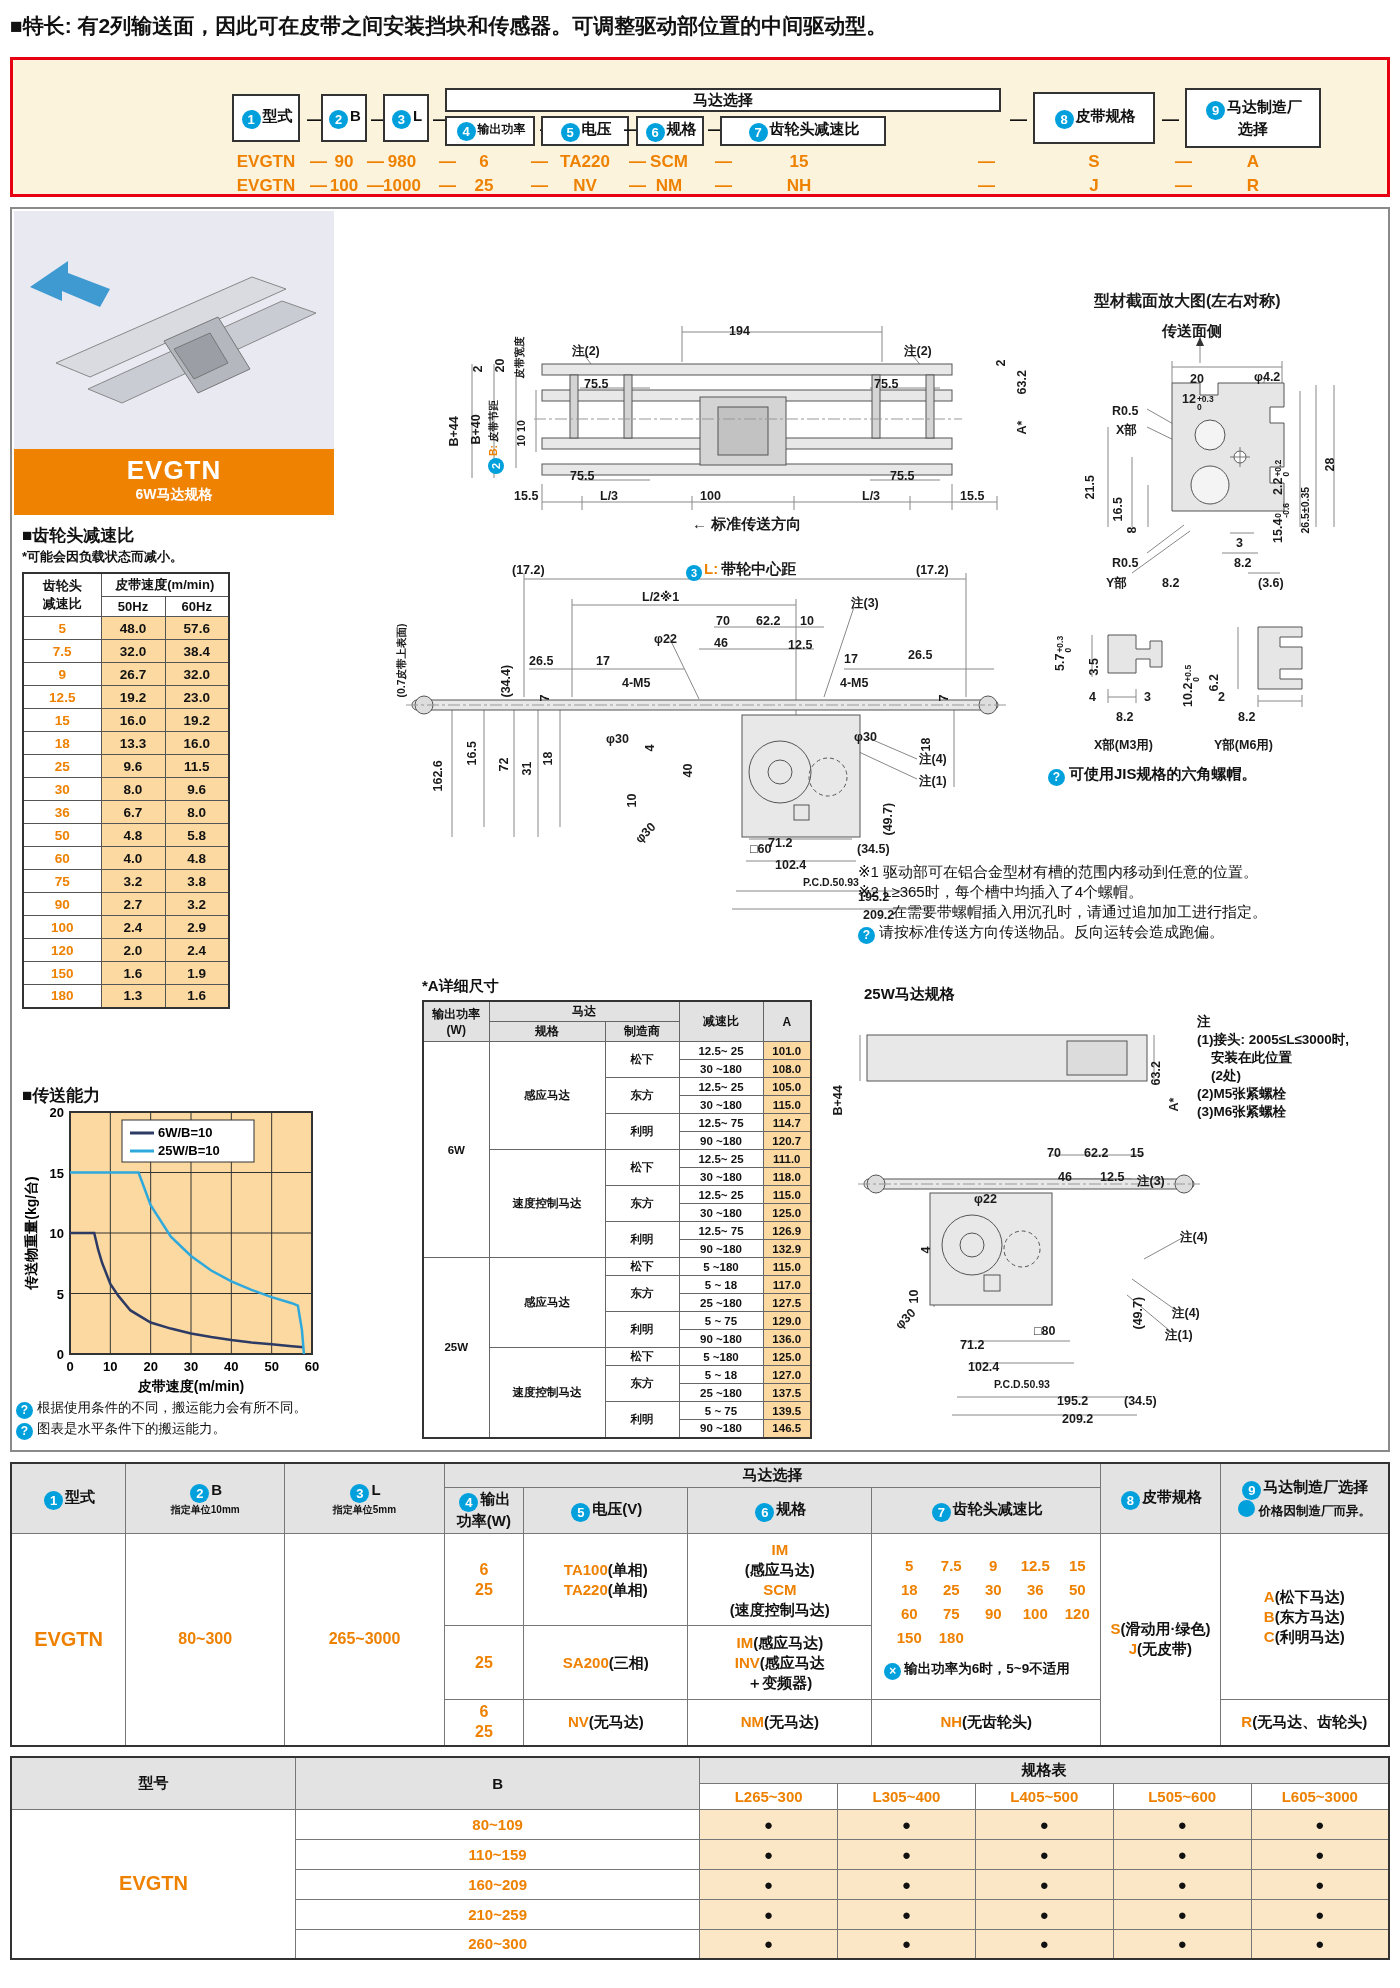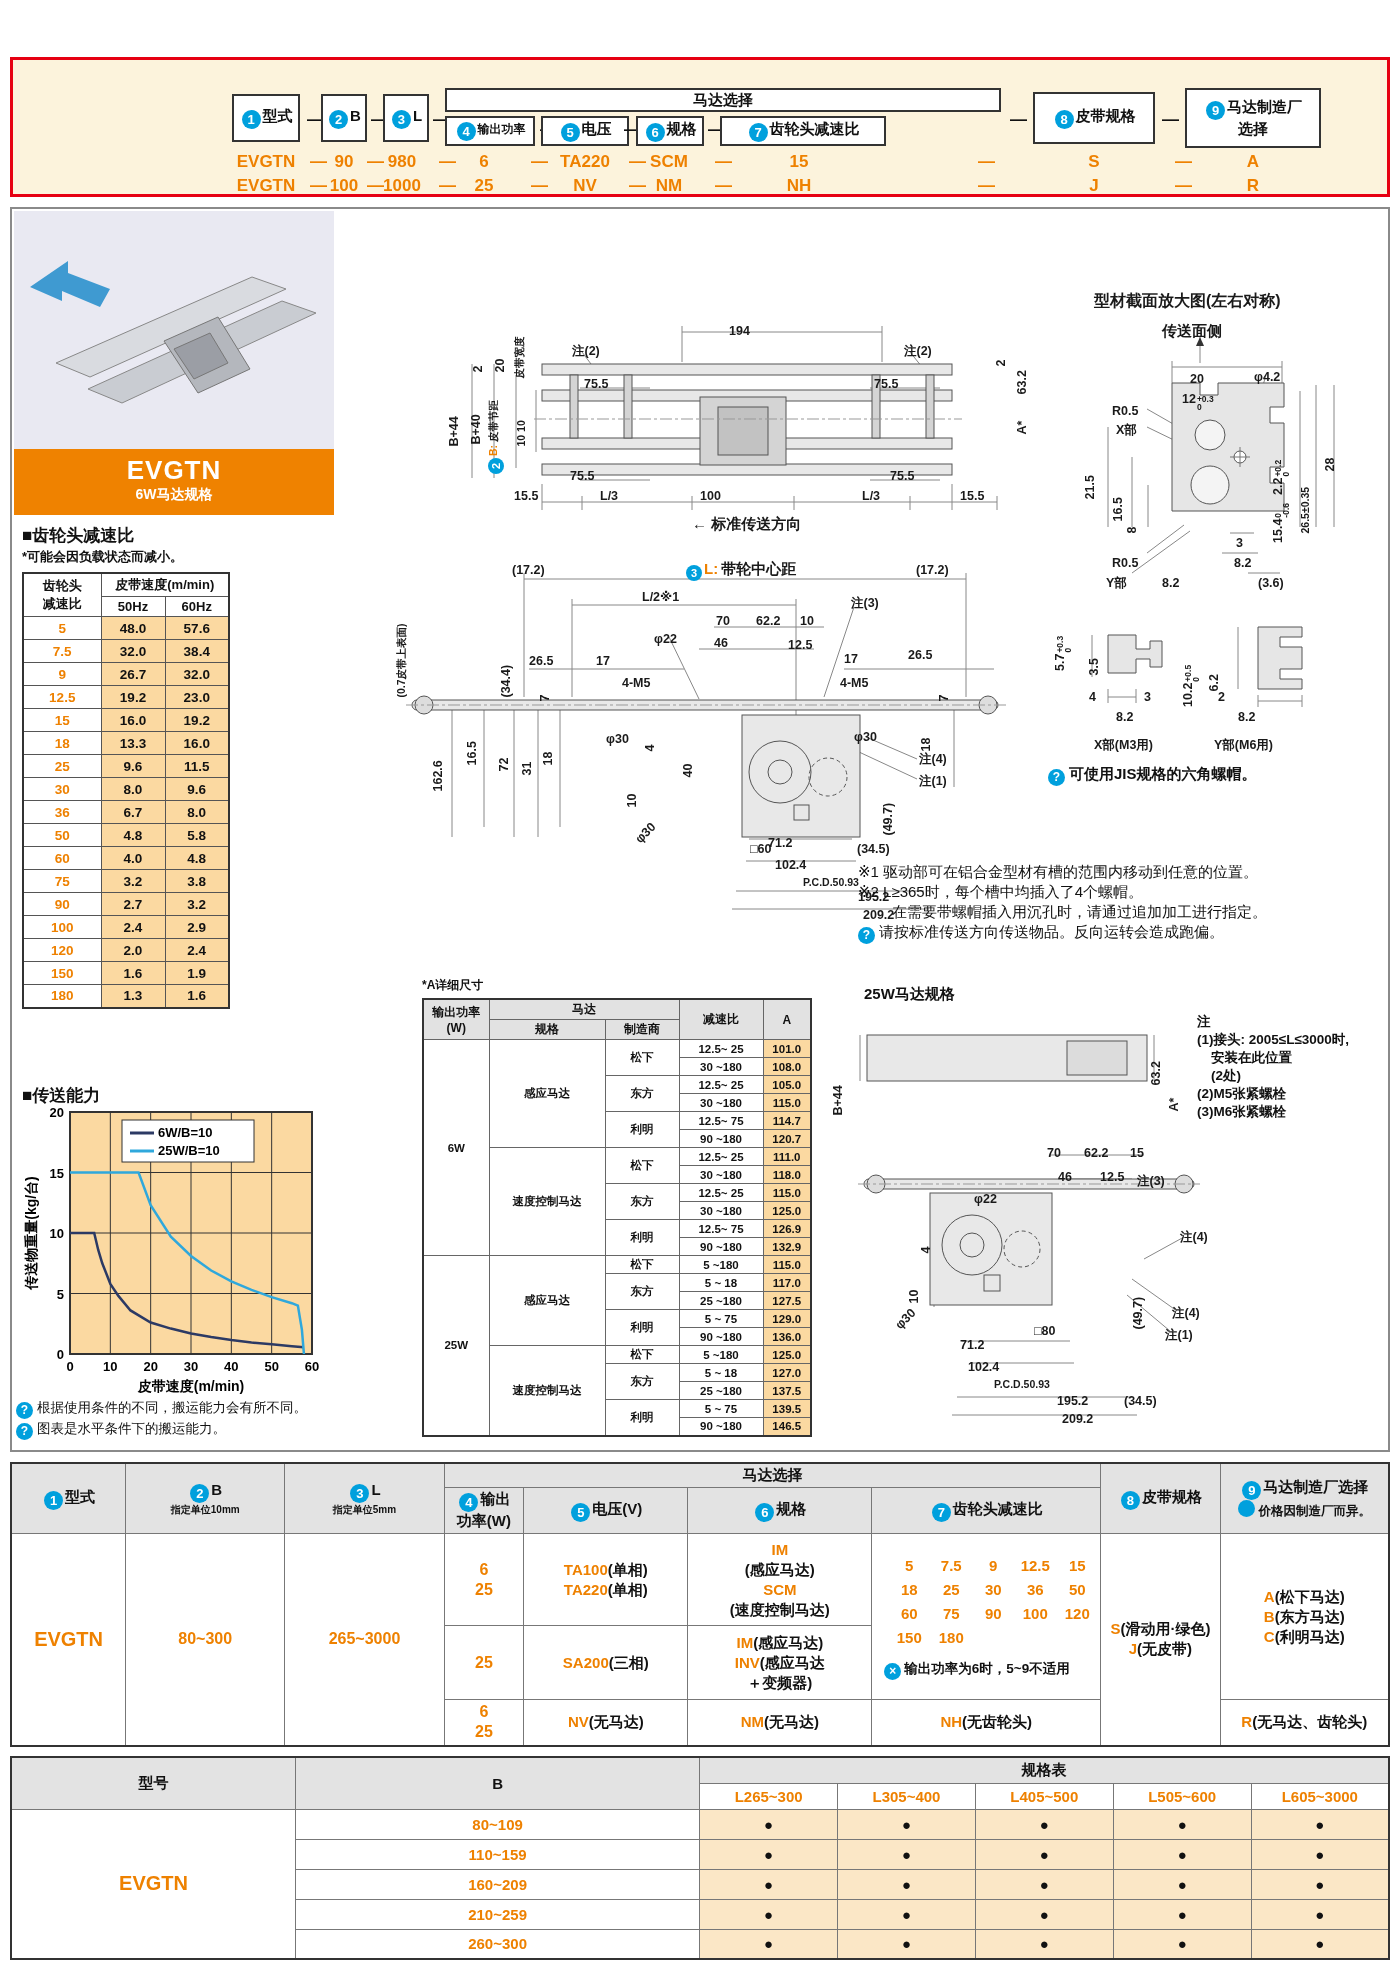--- a/index.html
+++ b/index.html
@@ -40,21 +40,21 @@
 .cx{display:inline-block;width:17px;height:17px;border-radius:50%;background:#00a0dd;color:#fff;font-size:12px;font-weight:bold;text-align:center;line-height:16px;margin-right:3px;vertical-align:-2px}
 .drawing{position:absolute}
 .dlab{position:absolute;font-size:12.5px;font-weight:bold;color:#1a1a1a;white-space:nowrap;line-height:1}
 .dlab.sm{font-size:10.5px}
 .dlab.big{font-size:15px}
 .dlab.title{font-size:16px}
 .dlab u,.dlab i{text-decoration:none;font-style:normal}
 .dlab i{color:#ee8100;margin-right:3px}
 .tol{display:inline-flex;flex-direction:column;font-size:8.5px;line-height:8px;font-weight:bold;vertical-align:1px;margin-left:1px}
 #a-block{position:absolute;left:410px;top:768px}
-#a-title{font-size:12px;font-weight:bold;margin-bottom:4px}
+#a-title{font-size:15px;font-weight:bold;margin-bottom:4px}
 .a-table{border-collapse:collapse;border:2px solid #333;font-size:11.5px;font-weight:bold}
 .a-table th,.a-table td{border:1px solid #666;text-align:center;padding:1px 3px}
 .a-table th{background:#e2e2e2;font-size:12px}
 .a-table td{height:18px;background:#fff}
 .a-table td.av{background:#fbd9a1;width:48px}
 .a-table td.rt{width:84px}
 .a-table td.pw{width:66px}
 .a-table td.sp{width:116px}
 .a-table td.mk{width:74px}
 #w25-block{position:absolute;left:820px;top:768px;width:565px;height:474px}
@@ -87,20 +87,21 @@
 .spc-table td{height:30px}
 .spc-table td.model{color:#ee8100;font-size:20px;background:#fff}
 .spc-table td.bval{color:#ee8100;background:#fff}
 .spc-table td.dotc{background:#fbe7c6;font-size:15px}
 </style>
 </head>
 <body>
 
 <div class="page">
 
+  <div class="feature">■特长: 有2列输送面，因此可在皮带之间安装挡块和传感器。可调整驱动部位置的中间驱动型。</div>
 
   <div class="order-box">
     <div class="sbox" style="left:219px;top:34px;width:68px;height:48px">
         <span><span class="badge">1</span><span>型式</span></span>
       </div>
     <div class="sdash" style="left:294px;top:50px">—</div>
     <div class="sbox" style="left:308px;top:34px;width:46px;height:48px">
         <span><span class="badge">2</span><span>B</span></span>
       </div>
     <div class="sdash" style="left:358px;top:50px">—</div>

